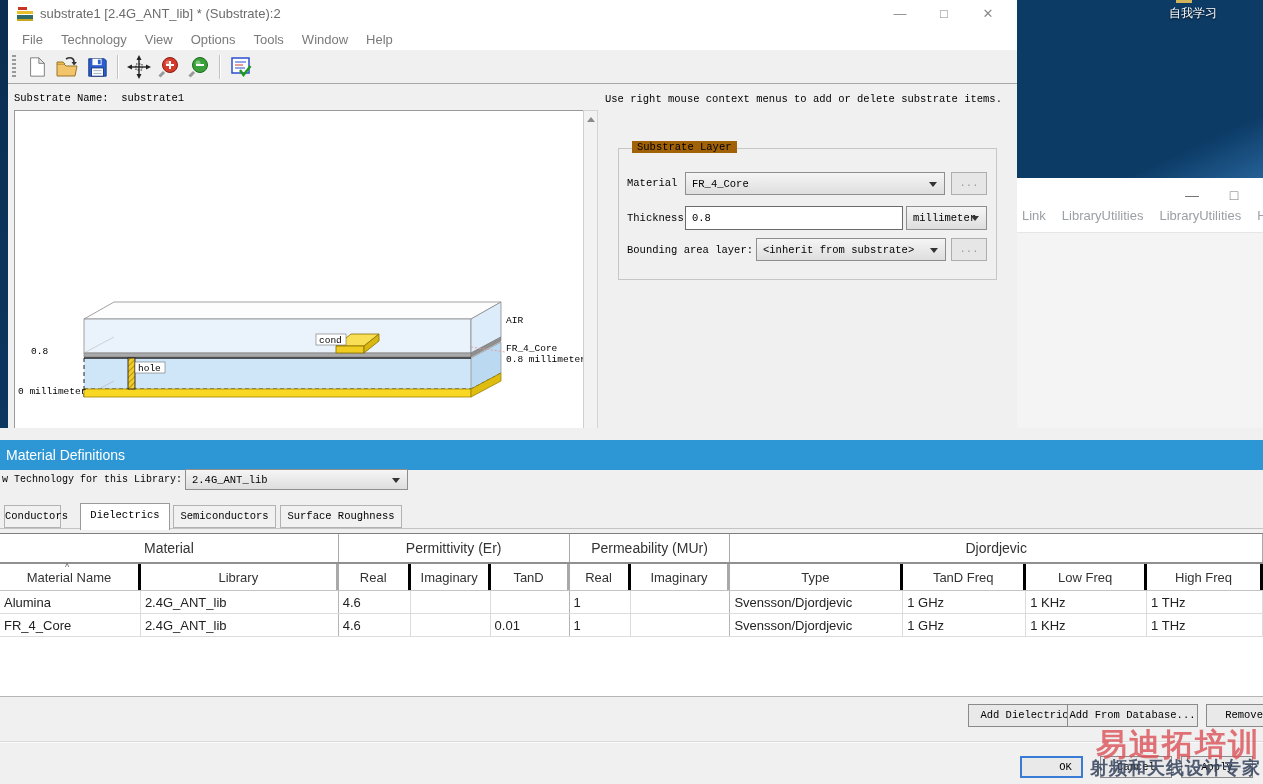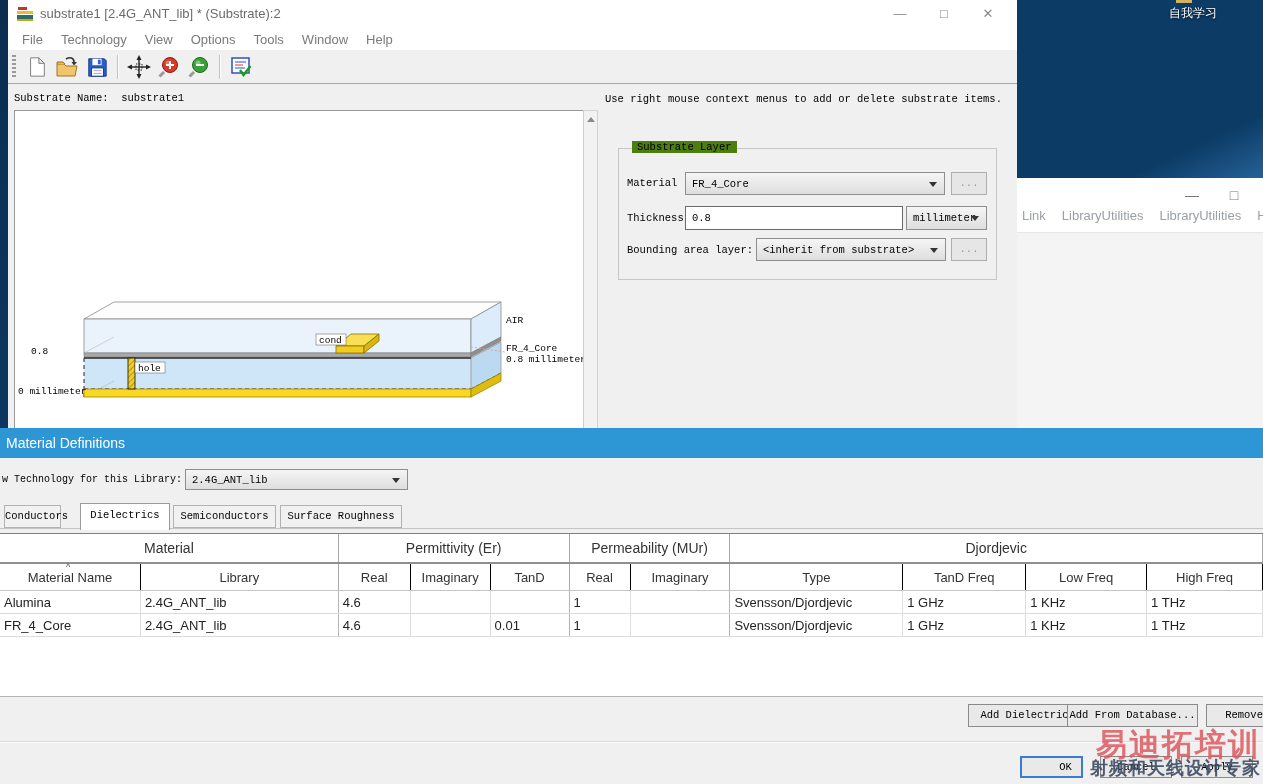--- a/index.html
+++ b/index.html
@@ -56,52 +56,52 @@
   #preview-box{position:absolute;left:6px;top:110px;width:569px;height:340px;background:#fff;
     border:1px solid #9a9a9a;}
   #preview-scrollbar{position:absolute;left:575px;top:110px;width:15px;height:340px;
     background:#f2f2f2;border:1px solid #d4d4d4;border-left:1px solid #cfcfcf;box-sizing:border-box;}
   #scroll-up{position:absolute;left:3px;top:6px;width:0;height:0;
     border-left:4px solid transparent;border-right:4px solid transparent;border-bottom:5px solid #8a8a8a;}
 
   .hint{position:absolute;left:597px;font-size:10.5px;color:#000;white-space:pre;}
   #group-box{position:absolute;left:610px;top:148px;width:377px;height:130px;
     border:1px solid #c6c6c6;}
-  #group-title{position:absolute;left:13px;top:-8px;background:#4d7c0f;padding:0 5px;
+  #group-title{position:absolute;left:13px;top:-8px;background:#a16207;padding:0 5px;
     font-size:10.5px;color:#000;}
   .fld-label{position:absolute;font-size:10.5px;color:#000;white-space:pre;}
   .combo{position:absolute;background:linear-gradient(#f5f5f5,#dedede);border:1px solid #8e8e8e;
     font-size:10.5px;color:#000;display:flex;align-items:center;padding-left:6px;box-sizing:border-box;}
   .combo .arr{position:absolute;right:7px;top:50%;margin-top:-2px;width:0;height:0;
     border-left:4px solid transparent;border-right:4px solid transparent;border-top:5px solid #333;}
   .browse-btn{position:absolute;background:#e6e6e6;border:1px solid #adadad;color:#9a9a9a;
     font-size:10.5px;text-align:center;box-sizing:border-box;line-height:20px;}
   .txt-input{position:absolute;background:#fff;border:1px solid #6a6a6a;font-size:10.5px;
     font-family:"Liberation Mono","DejaVu Sans Mono",monospace;color:#000;padding:0 0 0 6px;
     box-sizing:border-box;outline:none;}
 
   
   #mat-dialog{left:0;top:428px;width:1263px;height:356px;background:#f0f0f0;z-index:10;}
-  #mat-titlebar{position:absolute;left:0;top:0;width:100%;height:30px;background:#2d96d5;}
+  #mat-titlebar{position:absolute;left:0;top:12px;width:100%;height:30px;background:#2d96d5;}
   #mat-title{position:absolute;left:6px;top:0;height:30px;line-height:30px;color:#fff;font-size:14px;}
   #tech-label{position:absolute;left:2px;top:46px;font-size:10px;color:#000;white-space:pre;}
   #tech-combo{left:185px;top:41px;width:223px;height:21px;}
   .tab{position:absolute;top:77px;height:23px;background:#f1f1f1;border:1px solid #b2b2b2;
     box-sizing:border-box;text-align:center;font-size:10.5px;color:#000;line-height:21px;}
   .tab.active{top:75px;height:27px;background:#fff;border-color:#9a9a9a;border-bottom:none;
     line-height:23px;z-index:3;}
   #tab-baseline{position:absolute;left:0;top:100px;width:100%;height:1px;background:#c4c4c4;}
 
   #mat-table{position:absolute;left:0;top:105px;width:1263px;height:164px;background:#fff;
     border-top:1px solid #7f7f7f;border-bottom:1px solid #b5b5b5;box-sizing:border-box;overflow:hidden;}
   .tgrow{display:flex;height:28px;border-bottom:2px solid #909090;}
   .tgcell{box-sizing:border-box;border-right:1px solid #a9a9a9;display:flex;align-items:center;
     justify-content:center;font-size:14px;color:#333;}
   .throw{display:flex;height:26px;border-bottom:1px solid #c4c4c4;}
-  .thcell{box-sizing:border-box;border-right:1px solid #000000;display:flex;align-items:center;
+  .thcell{box-sizing:border-box;border-right:3px solid #000000;display:flex;align-items:center;
     justify-content:center;font-size:13px;color:#333;position:relative;}
   .thcell.gb{border-right-color:#a9a9a9;}
   .caret{position:absolute;top:-2px;left:50%;margin-left:-4px;font-size:9px;color:#555;}
   .trow{display:flex;height:22px;border-bottom:1px solid #dcdcdc;}
   .tdcell{box-sizing:border-box;border-right:1px solid #dcdcdc;display:flex;align-items:center;
     padding-left:4px;font-size:13px;color:#222;overflow:hidden;white-space:nowrap;}
   .tdcell.gb{border-right-color:#b5b5b5;}
 
   .act-btn{position:absolute;top:276px;height:23px;background:#e9e9e9;border:1px solid #8a8a8a;
     box-sizing:border-box;text-align:center;font-size:10.5px;line-height:21px;color:#000;overflow:hidden;

